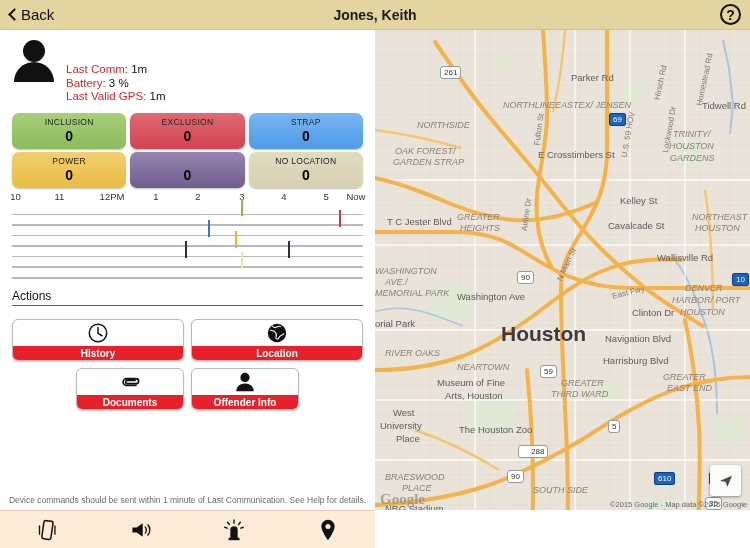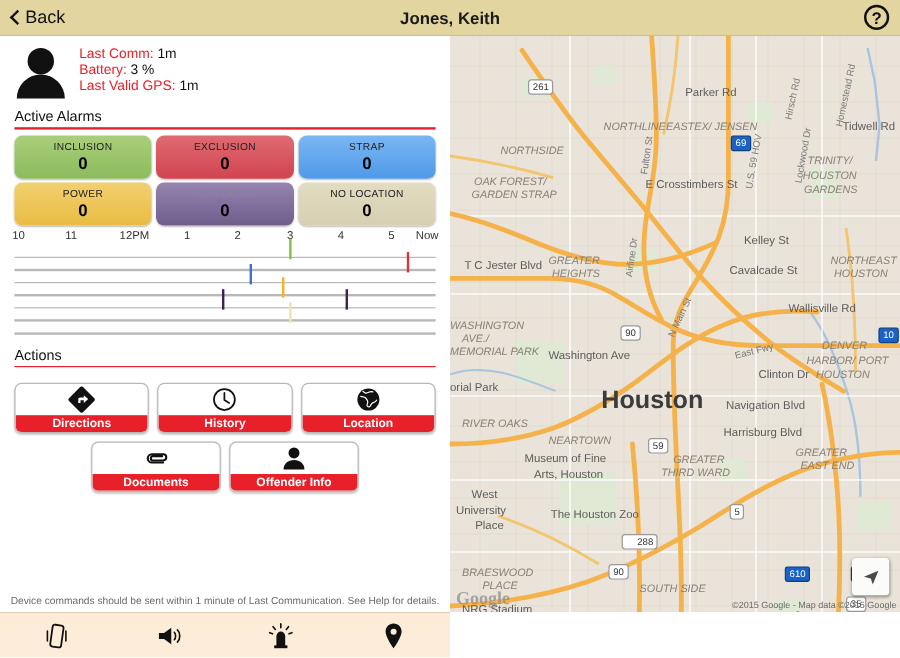--- a/index.html
+++ b/index.html
@@ -44,21 +44,21 @@
   .person-row { display: flex; padding: 8px 0 4px 12px; align-items: flex-start; }
   .avatar { width: 44px; height: 44px; position: relative; flex: 0 0 44px; }
   .avatar .head {
     position: absolute; left: 11px; top: 2px; width: 22px; height: 22px;
     background: #111; border-radius: 50%;
   }
   .avatar .body {
     position: absolute; left: 2px; top: 24px; width: 40px; height: 20px;
     background: #111; border-radius: 20px 20px 0 0;
   }
-  .person-info { margin-left: 10px; padding-top: 1px; }
+  .person-info { margin-left: 10px; padding-top: 1px; margin-top: 24px; }
   .pinfo-line { font-size: 11.5px; line-height: 13.5px; white-space: nowrap; }
   .pinfo-label { color: #e8202a; }
   .pinfo-val { color: #111; }
 
   
   .section-head { padding: 4px 12px 0 12px; }
   .section-title { font-size: 12px; color: #111; }
   .section-rule { height: 1.5px; background: #e8202a; margin-top: 2px; }
 
   
@@ -183,24 +183,20 @@
             <span class="pinfo-label">Battery:</span>
             <span class="pinfo-val">3 %</span>
           </div>
           <div class="pinfo-line">
             <span class="pinfo-label">Last Valid GPS:</span>
             <span class="pinfo-val">1m</span>
           </div>
         </div>
       </div>
 
-      <div class="section-head">
-        <div class="section-title">Active Alarms</div>
-        <div class="section-rule"></div>
-      </div>
       <div class="alarm-grid">
         <div class="alarm-cell c-inclusion">
           <div class="alarm-name">INCLUSION</div>
           <div class="alarm-count">0</div>
         </div>
         <div class="alarm-cell c-exclusion">
           <div class="alarm-name">EXCLUSION</div>
           <div class="alarm-count">0</div>
         </div>
         <div class="alarm-cell c-strap">
@@ -256,29 +252,20 @@
             <div class="chart-line"></div>
           </div>
       </div>
 
       <div class="section-head" style="padding-top:10px">
         <div class="section-title">Actions</div>
         <div class="section-rule"></div>
       </div>
       <div class="actions-wrap">
         <div class="act-row r1">
-          <div class="act-btn">
-            <div class="act-ico">
-              <svg width="22" height="22" viewBox="0 0 24 24">
-                  <rect x="3" y="3" width="18" height="18" fill="#111" transform="rotate(45 12 12)"></rect>
-                  <path d="M9 15v-3.2c0-.9.7-1.6 1.6-1.6H14V8l4 3.4L14 15v-2.3h-3v2.3z" fill="#fff"></path>
-                </svg>
-            </div>
-            <div class="act-label">Directions</div>
-          </div>
           <div class="act-btn">
             <div class="act-ico">
               <svg width="22" height="22" viewBox="0 0 24 24">
                   <circle cx="12" cy="12" r="9.5" fill="none" stroke="#111" stroke-width="1.6"></circle>
                   <path d="M12 6v6.4l4.4 2.6" stroke="#111" stroke-width="1.6" fill="none" stroke-linecap="round"></path>
                 </svg>
             </div>
             <div class="act-label">History</div>
           </div>
           <div class="act-btn">

